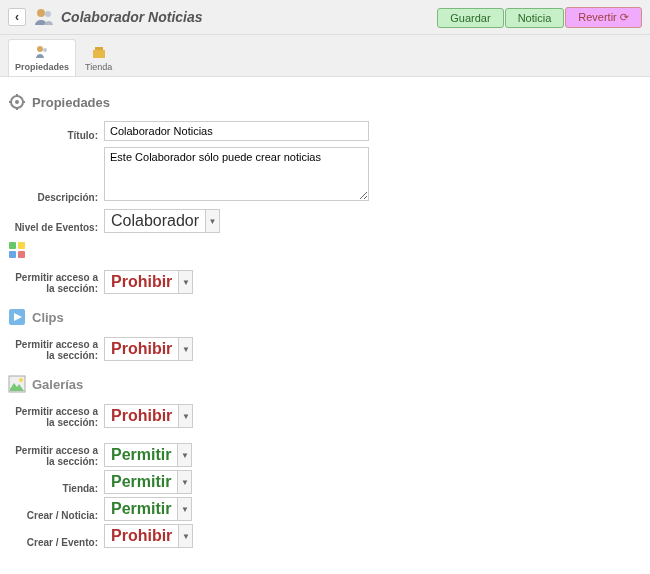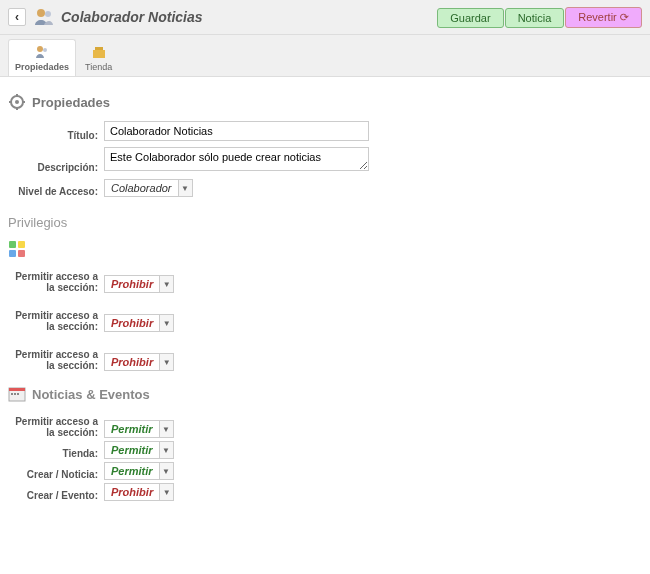--- a/index.html
+++ b/index.html
@@ -18,23 +18,23 @@
 .tab.active { background: #fff; border-color: #ddd; font-weight: bold; }
 .tab-icon { display: block; margin: 0 auto 2px; width: 16px; height: 16px; }
 .content { padding: 8px; }
 .section-head { display: flex; align-items: center; margin: 8px 0 10px; }
 .section-head .icon { width: 18px; height: 18px; margin-right: 6px; }
 .section-head .title { font-size: 13px; font-weight: bold; color: #888; }
 .section-head.top .title { color: #777; }
 .row { display: flex; margin-bottom: 6px; align-items: flex-end; }
 .row .label { width: 96px; text-align: right; font-weight: bold; font-size: 10px; color: #555; padding-right: 6px; padding-top: 3px; line-height: 1.1; }
 .row .field input[type=text] { width: 265px; padding: 3px 5px; border: 1px solid #ccc; font-size: 11px; }
-.row .field textarea { width: 265px; height: 24px; padding: 3px 5px; border: 1px solid #ccc; font-size: 11px; font-family: Arial; }
+.row .field textarea { width: 265px; height: 54px; padding: 3px 5px; border: 1px solid #ccc; font-size: 11px; font-family: Arial; }
 .select-wrap { display: inline-flex; align-items: stretch; border: 1px solid #ccc; background: #fff; }
-.select-wrap .sval { padding: 2px 6px; font-size: 11px; min-width: 48px; font-style: italic; }
+.select-wrap .sval { padding: 2px 6px; font-size: 16px; min-width: 48px; }
 .select-wrap .sarrow { width: 14px; border-left: 1px solid #ccc; display: flex; align-items: center; justify-content: center; font-size: 8px; color: #666; background: #f5f5f5; cursor: pointer; }
 .sval.prohibit { color: #b03030; font-weight: bold; }
 .sval.allow { color: #308030; font-weight: bold; }
 .priv-title { font-size: 13px; color: #999; margin: 18px 0 10px 0; font-weight: normal; }
 .priv-section { margin-bottom: 14px; }
 .priv-rows .row .label { width: 96px; }
 .priv-section .row { margin-bottom: 3px; }
 svg { display: block; }
 </style>
 </head>
@@ -102,30 +102,29 @@
 
   <div class="row">
     <div class="label">Título:</div>
     <div class="field"><input type="text" value="Colaborador Noticias" style=""></div>
   </div>
   <div class="row">
     <div class="label">Descripción:</div>
     <div class="field"><textarea style="">Este Colaborador sólo puede crear noticias</textarea></div>
   </div>
   <div class="row">
-    <div class="label">Nivel de Acceso:</div>
+    <div class="label">Nivel de Eventos:</div>
     <div class="field">
       <div class="select-wrap">
         <span class="sval">Colaborador</span>
         <span class="sarrow">▼</span>
       </div>
     </div>
   </div>
 
-  <div class="priv-title">Privilegios</div>
 
   <div class="priv-section">
     <div class="section-head">
       <span class="icon">
           <svg viewBox="0 0 18 18">
             <rect x="1" y="1" width="7" height="7" fill="#68c868" rx="1"></rect>
             <rect x="10" y="1" width="7" height="7" fill="#f8d848" rx="1"></rect>
             <rect x="1" y="10" width="7" height="7" fill="#68a8e8" rx="1"></rect>
             <rect x="10" y="10" width="7" height="7" fill="#e87878" rx="1"></rect>
           </svg>
@@ -138,60 +137,67 @@
           <div class="select-wrap">
             <span class="sval prohibit">Prohibir</span>
             <span class="sarrow">▼</span>
           </div>
         </div>
       </div>
     </div>
   </div>
 
   <div class="priv-section">
+    <div class="section-head">
+      <span class="icon">
+          <svg viewBox="0 0 18 18">
+            <rect x="1" y="1" width="16" height="16" fill="#78b8e8" rx="2"></rect>
+            <path d="M6 5l8 4-8 4z" fill="#fff"></path>
+          </svg>
+        </span>
+      <span class="title">Clips</span>
+    </div>
     <div class="priv-rows">
       <div class="row">
         <div class="label">Permitir acceso a la sección:</div>
         <div class="field">
           <div class="select-wrap">
             <span class="sval prohibit">Prohibir</span>
             <span class="sarrow">▼</span>
           </div>
         </div>
       </div>
     </div>
   </div>
 
   <div class="priv-section">
+    <div class="section-head">
+      <span class="icon">
+          <svg viewBox="0 0 18 18">
+            <rect x="1" y="1" width="16" height="16" fill="#f0f0f0" stroke="#aaa"></rect>
+            <path d="M2 14l4-6 3 4 2-3 5 7H2z" fill="#78c878"></path>
+            <circle cx="13" cy="5" r="2" fill="#f8d848"></circle>
+          </svg>
+        </span>
+      <span class="title">Galerías</span>
+    </div>
     <div class="priv-rows">
       <div class="row">
         <div class="label">Permitir acceso a la sección:</div>
         <div class="field">
           <div class="select-wrap">
             <span class="sval prohibit">Prohibir</span>
             <span class="sarrow">▼</span>
           </div>
         </div>
       </div>
     </div>
   </div>
 
   <div class="priv-section">
-    <div class="section-head">
-      <span class="icon">
-          <svg viewBox="0 0 18 18">
-            <rect x="1" y="3" width="16" height="13" fill="#f0f0f0" stroke="#aaa"></rect>
-            <rect x="1" y="3" width="16" height="3" fill="#e05858"></rect>
-            <rect x="3" y="8" width="2" height="2" fill="#888"></rect>
-            <rect x="6" y="8" width="2" height="2" fill="#888"></rect>
-            <rect x="9" y="8" width="2" height="2" fill="#888"></rect>
-          </svg>
-        </span>
-      <span class="title">Noticias &amp; Eventos</span>
-    </div>
     <div class="priv-rows">
       <div class="row">
         <div class="label">Permitir acceso a la sección:</div>
         <div class="field"><div class="select-wrap">
               <span class="sval allow">Permitir</span>
               <span class="sarrow">▼</span>
             </div></div>
       </div>
       <div class="row">
         <div class="label">Tienda:</div>

